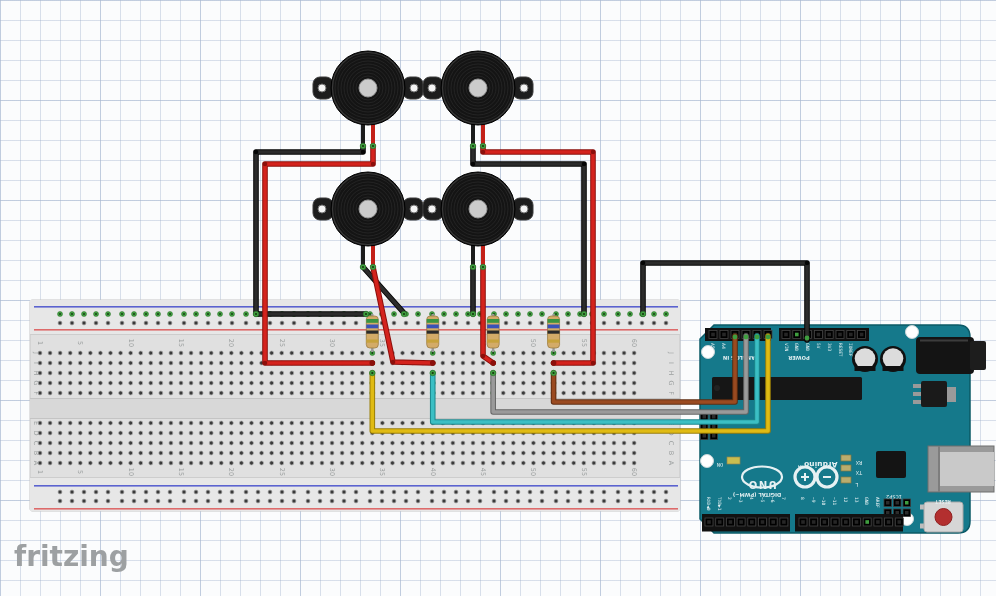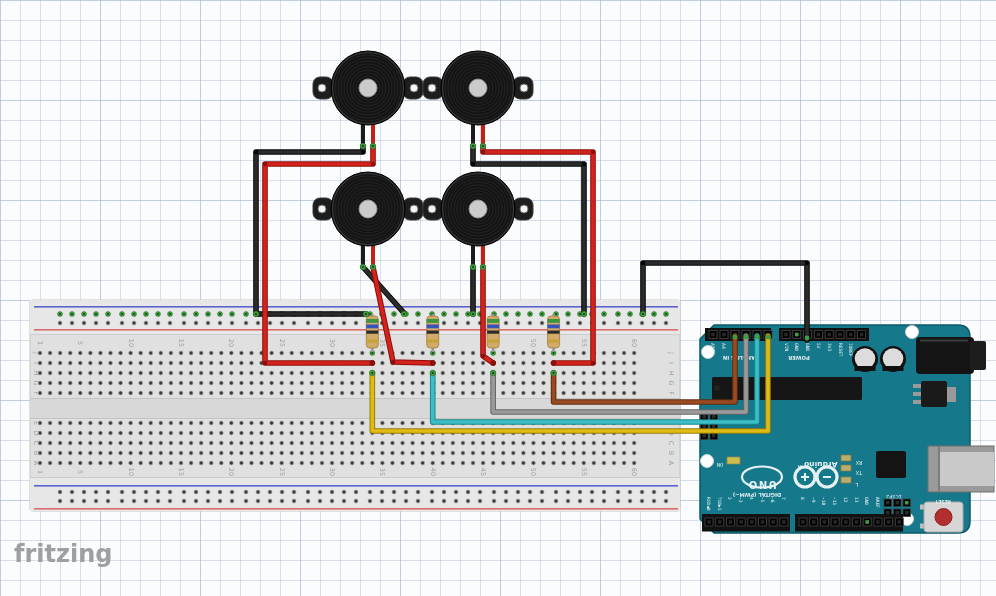--- a/index.html
+++ b/index.html
@@ -11,21 +11,21 @@
       linear-gradient(90deg, rgba(170,186,210,0.50) 1px, transparent 1px),
       linear-gradient(rgba(150,168,198,0.35) 1px, transparent 1px),
       linear-gradient(90deg, rgba(150,168,198,0.35) 1px, transparent 1px);
     background-size:100px 100px,100px 100px,20px 20px,20px 20px;
     font-family:"DejaVu Sans", sans-serif;
   }
   svg{position:absolute;left:0;top:0;}
   .fritzing-logo{
     position:absolute;left:14px;top:540px;
     font-family:"DejaVu Sans", sans-serif;
-    font-weight:bold;font-size:24px;color:#9da0a2;letter-spacing:0px;
+    font-weight:bold;font-size:28px;color:#9da0a2;letter-spacing:0px;
     user-select:none;
     text-align:center;
   }
 </style>
 </head>
 <body>
 
 <div class="canvas">
   <svg id="scene" width="996" height="596" viewBox="0 0 996 596">
     <g id="g-breadboard">

